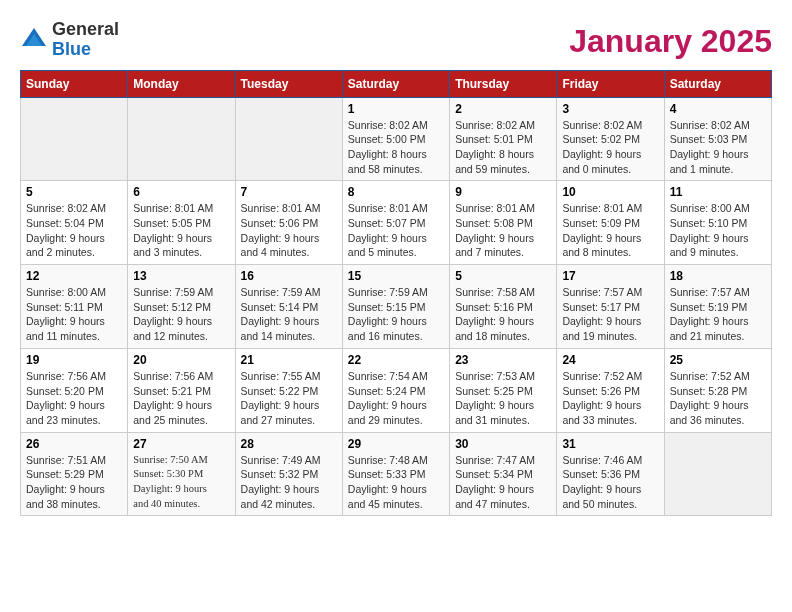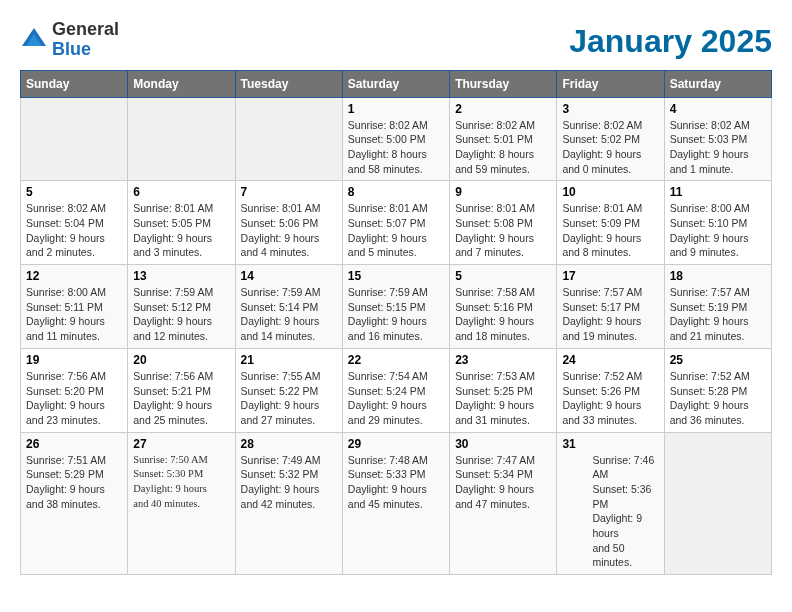--- a/index.html
+++ b/index.html
@@ -31,33 +31,33 @@
     .logo-icon {
       width: 28px;
       height: 28px;
     }
     .title-block {
       text-align: right;
     }
     .month-title {
       font-size: 32px;
       font-weight: bold;
-      color: #0369a1;
+      color: #be185d;
     }
     .subtitle {
       font-size: 14px;
       color: #555;
     }
     table {
       width: 100%;
       border-collapse: collapse;
       font-size: 11px;
     }
     thead tr th {
-      background-color: #737373;
+      background-color: #b91c1c;
       color: #fff;
       text-align: left;
       padding: 6px 5px;
       font-size: 12px;
       font-weight: bold;
       border: 1px solid #1e5a99;
     }
     tbody tr td {
       vertical-align: top;
       border: 1px solid #ccc;
@@ -209,21 +209,21 @@
 and 11 minutes.</div>
         </td>
         <td>
           <span class="day-number">13</span>
           <div class="day-info" style="white-space: pre-line;">Sunrise: 7:59 AM
 Sunset: 5:12 PM
 Daylight: 9 hours
 and 12 minutes.</div>
         </td>
         <td>
-          <span class="day-number">14</span>
+          <span class="day-number">16</span>
           <div class="day-info" style="white-space: pre-line;">Sunrise: 7:59 AM
 Sunset: 5:14 PM
 Daylight: 9 hours
 and 14 minutes.</div>
         </td>
         <td>
           <span class="day-number">15</span>
           <div class="day-info" style="white-space: pre-line;">Sunrise: 7:59 AM
 Sunset: 5:15 PM
 Daylight: 9 hours
@@ -333,21 +333,21 @@
         </td>
         <td>
           <span class="day-number">30</span>
           <div class="day-info" style="white-space: pre-line;">Sunrise: 7:47 AM
 Sunset: 5:34 PM
 Daylight: 9 hours
 and 47 minutes.</div>
         </td>
         <td>
           <span class="day-number">31</span>
-          <div class="day-info" style="white-space: pre-line; margin-left: 30px;">Sunrise: 7:46 AM
+          <div class="day-info" style="white-space: pre-line;">Sunrise: 7:46 AM
 Sunset: 5:36 PM
 Daylight: 9 hours
 and 50 minutes.</div>
         </td>
         <td class="empty-cell"></td>
       </tr>
     </tbody>
 </table>
 
 </body></html>

